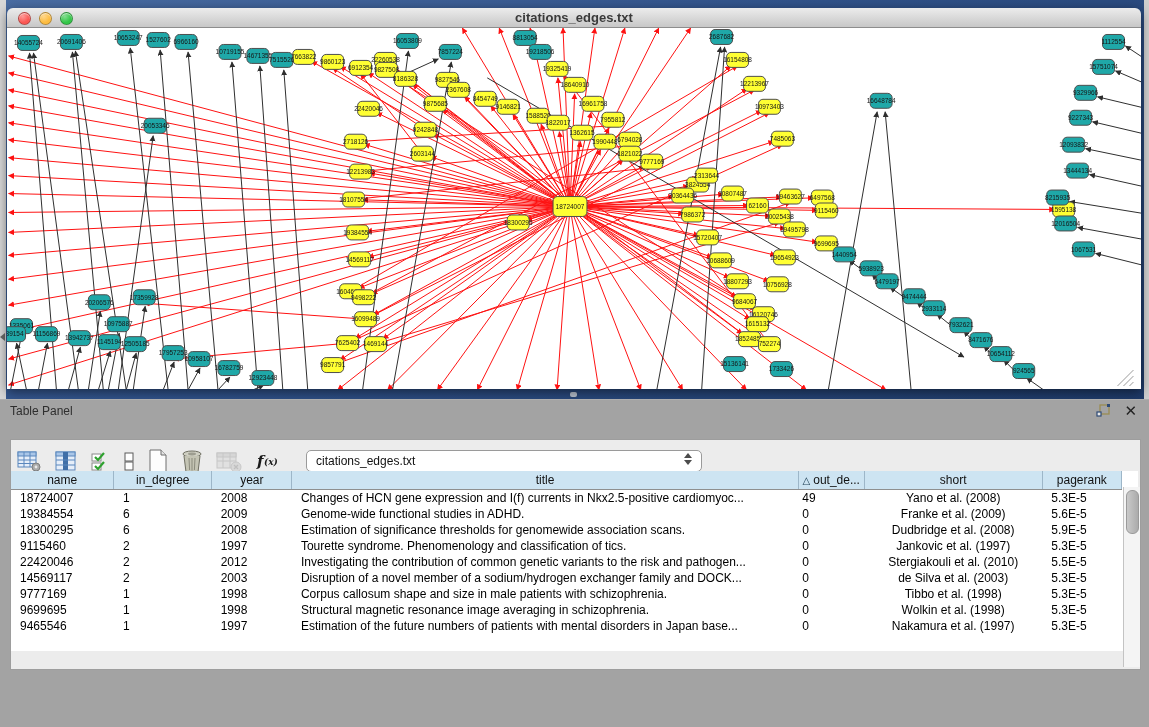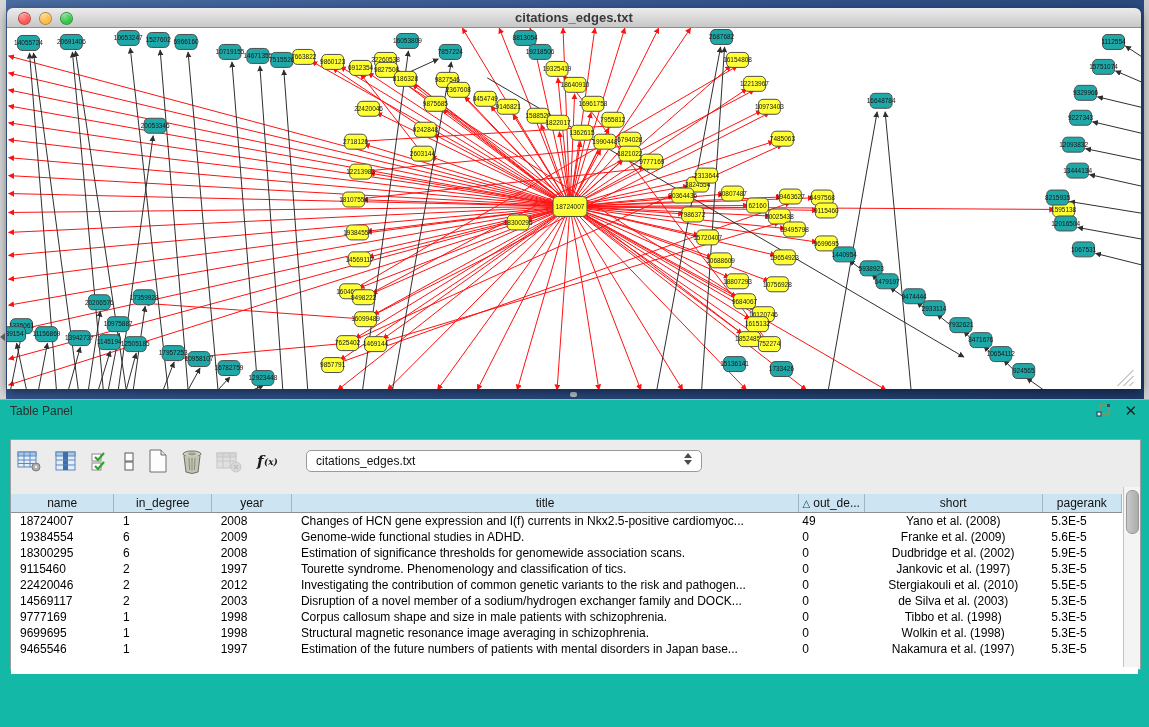--- a/index.html
+++ b/index.html
@@ -27,39 +27,39 @@
              font-size:13px;font-weight:bold;color:#3a3a3a;}
   .lights{position:absolute;left:11px;top:4px;display:flex;gap:8px;}
   .light{width:11px;height:11px;border-radius:50%;border:1px solid rgba(0,0,0,.3);
          box-shadow:inset 0 1px 1px rgba(255,255,255,.6);}
   .net-canvas{width:1134px;height:361px;background:#ffffff;position:relative;overflow:hidden;}
   .net-canvas svg{display:block;}
   .resize-grip line{stroke:#9a9a9a;stroke-width:1;}
 
   
   .table-panel{position:absolute;left:0;top:399px;width:1149px;height:328px;
-               background:#14b8a6;border-top:1px solid #aeaeae;}
+               background:#a3a3a3;border-top:1px solid #aeaeae;}
   .panel-header{position:absolute;left:0;top:0;width:100%;height:24px;}
   .panel-title{position:absolute;left:10px;top:4px;font-size:12px;color:#2e2e2e;}
   .panel-header-icons{position:absolute;right:12px;top:3px;display:flex;gap:12px;align-items:center;}
   .close-x{font-size:15px;font-weight:bold;color:#222;line-height:14px;cursor:default;}
 
   .panel-container{position:absolute;left:10px;top:39px;width:1129px;height:229px;
                    background:#ececec;border:1px solid #9d9d9d;}
   .toolbar{position:absolute;left:6px;top:4px;height:34px;display:flex;align-items:center;gap:13px;}
   .tool-icon{display:inline-block;}
   .combo{margin-left:10px;width:396px;height:22px;background:#ffffff;border:1px solid #9a9a9a;
          border-radius:5px;position:relative;font-size:12px;color:#111;
          display:flex;align-items:center;padding-left:9px;box-sizing:border-box;}
   .combo-arrows{position:absolute;right:9px;top:2px;display:flex;flex-direction:column;gap:2px;}
   .combo-arrows i{display:block;width:0;height:0;border-left:4px solid transparent;border-right:4px solid transparent;}
   .combo-arrows .up{border-bottom:5px solid #4c4c4c;}
   .combo-arrows .dn{border-top:5px solid #4c4c4c;}
 
-  .data-table-wrap{position:absolute;left:0px;top:54px;width:1127px;height:180px;background:#fff;overflow:hidden;}
+  .data-table-wrap{position:absolute;left:0px;top:31px;width:1127px;height:180px;background:#fff;overflow:hidden;}
   table.data{border-collapse:collapse;table-layout:fixed;width:1111px;font-size:12px;}
   table.data th{height:18px;background:#cde4f2;border-right:1px solid #9db6c8;border-bottom:1px solid #8f8f8f;
                 font-weight:normal;color:#111;text-align:center;overflow:hidden;white-space:nowrap;padding:0 3px;}
   table.data td{height:16px;color:#000;overflow:hidden;white-space:nowrap;padding:0 0 0 9px;}
   table.data td.c-out_degree{padding-left:4px;}
   table.data td.c-short{text-align:center;padding:0;}
   .sort-glyph{font-size:10px;color:#1d3d52;margin-right:3px;}
   .vscroll{position:absolute;right:0px;top:47px;width:16px;height:180px;background:#f4f4f4;border-left:1px solid #c3c3c3;}
   .vthumb{position:absolute;left:2px;top:3px;width:11px;height:42px;border-radius:6px;
           background:linear-gradient(90deg,#c9c9c9,#ababab);border:1px solid #9a9a9a;}
@@ -840,21 +840,21 @@
               <td class="c-out_degree">0</td>
               <td class="c-short">Franke et al. (2009)</td>
               <td class="c-pagerank">5.6E-5</td>
             </tr>
             <tr>
               <td class="c-name">18300295</td>
               <td class="c-in_degree">6</td>
               <td class="c-year">2008</td>
               <td class="c-title">Estimation of significance thresholds for genomewide association scans.</td>
               <td class="c-out_degree">0</td>
-              <td class="c-short">Dudbridge et al. (2002)</td>
+              <td class="c-short">Dudbridge et al. (2008)</td>
               <td class="c-pagerank">5.9E-5</td>
             </tr>
             <tr>
               <td class="c-name">9115460</td>
               <td class="c-in_degree">2</td>
               <td class="c-year">1997</td>
               <td class="c-title">Tourette syndrome. Phenomenology and classification of tics.</td>
               <td class="c-out_degree">0</td>
               <td class="c-short">Jankovic et al. (1997)</td>
               <td class="c-pagerank">5.3E-5</td>

